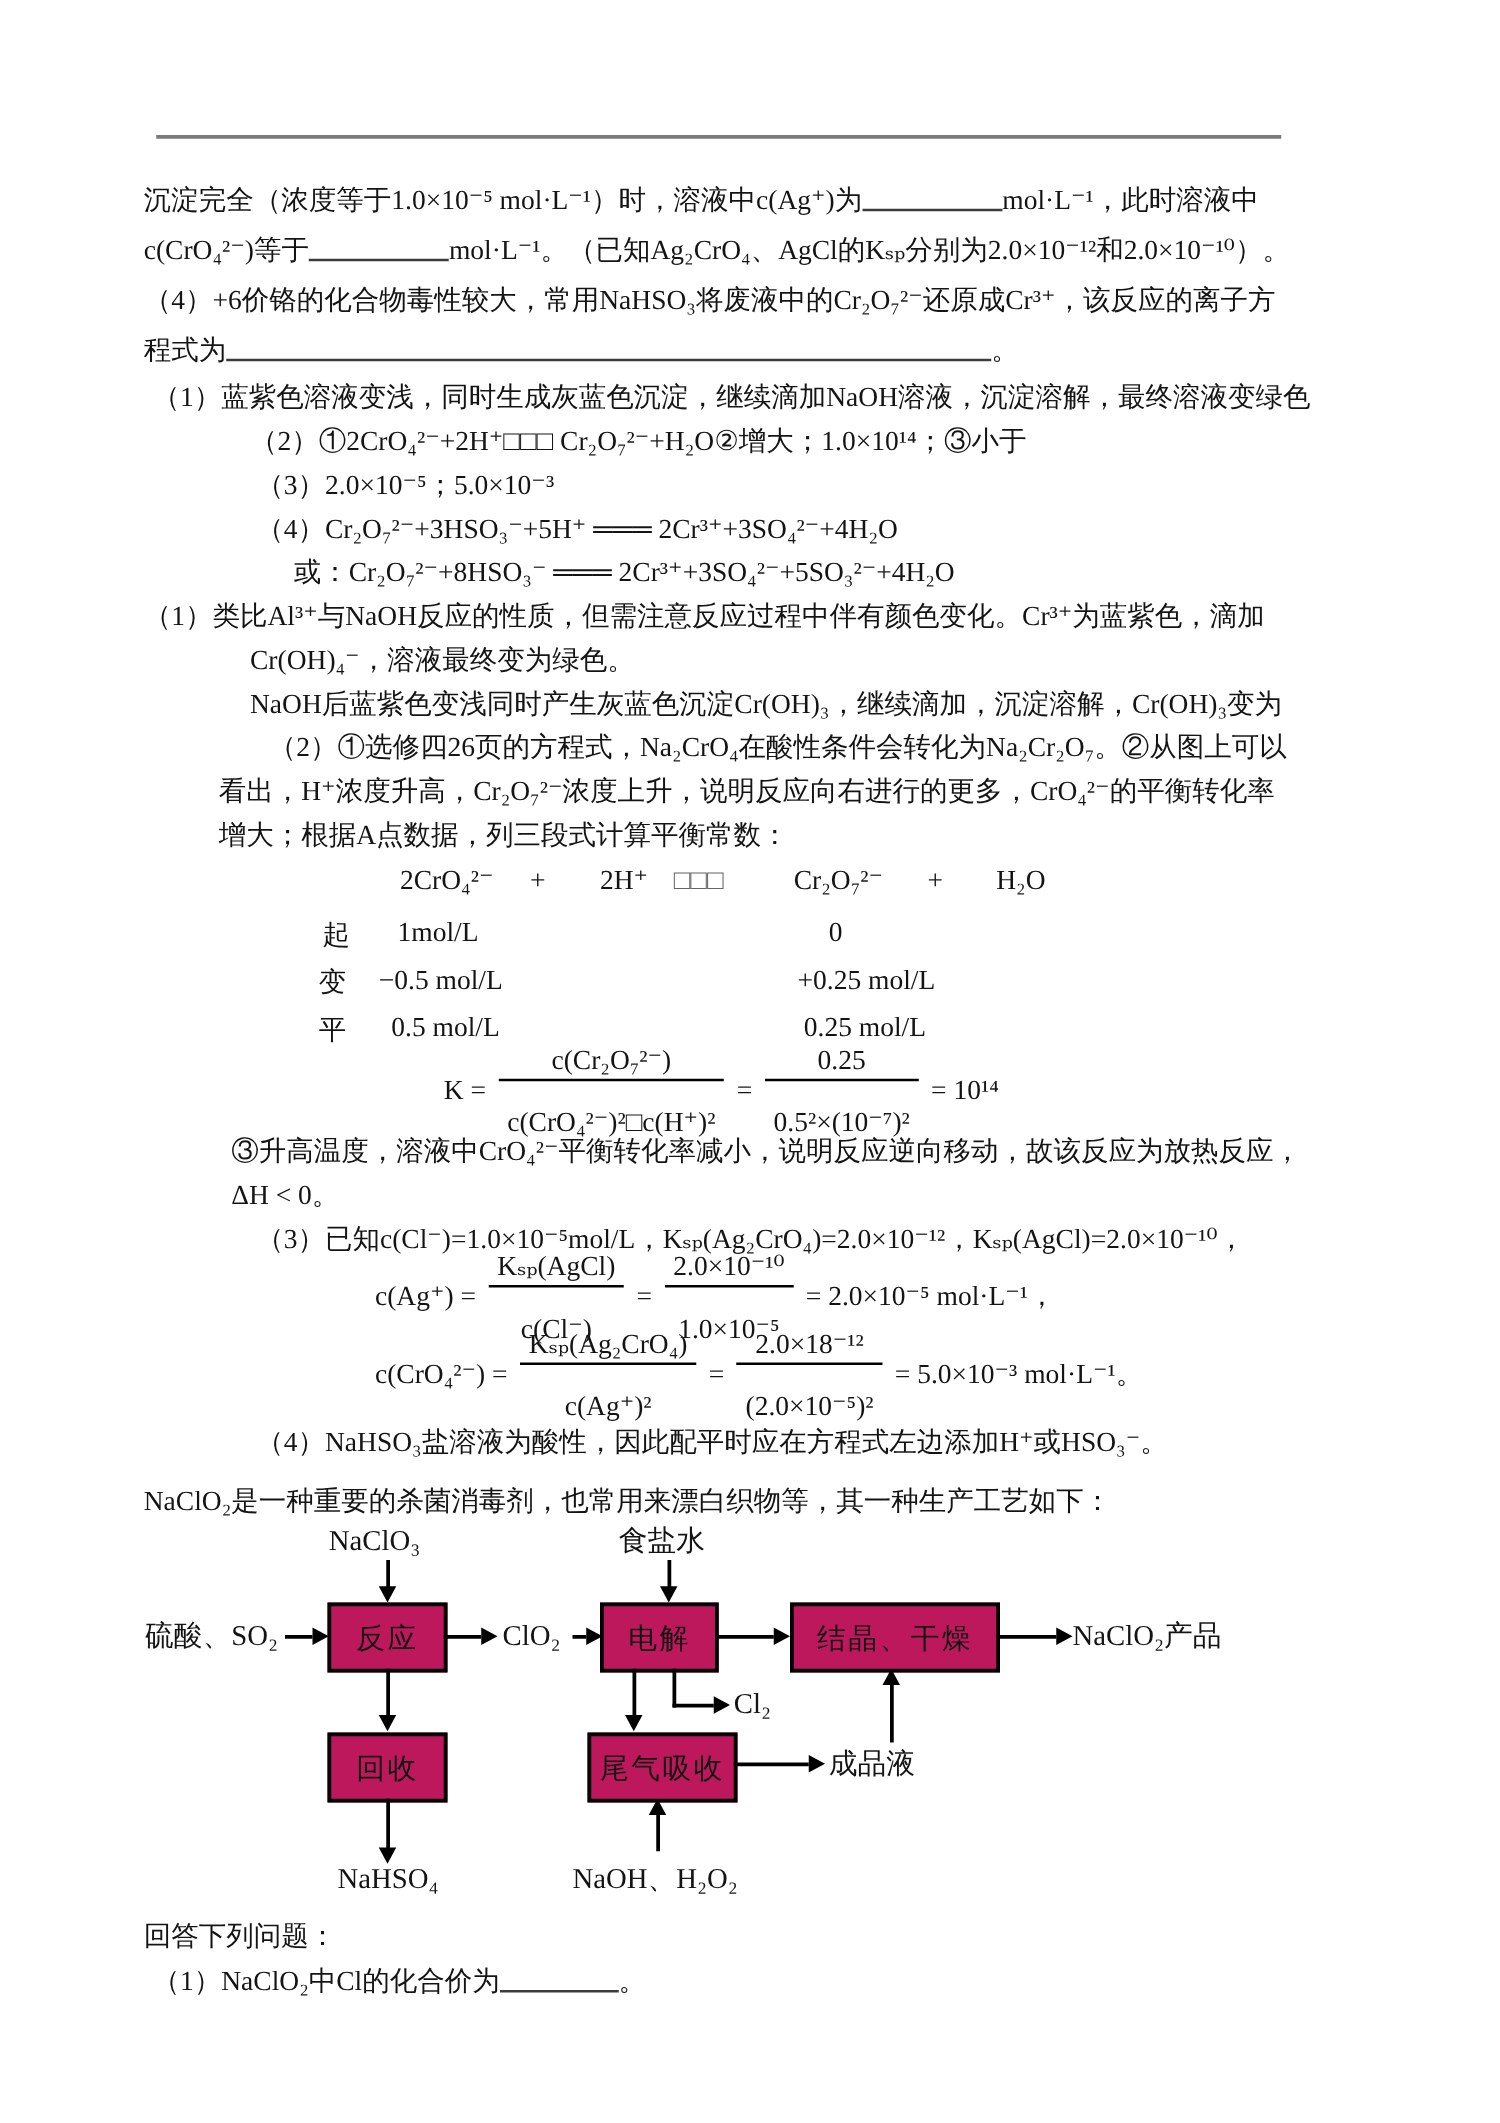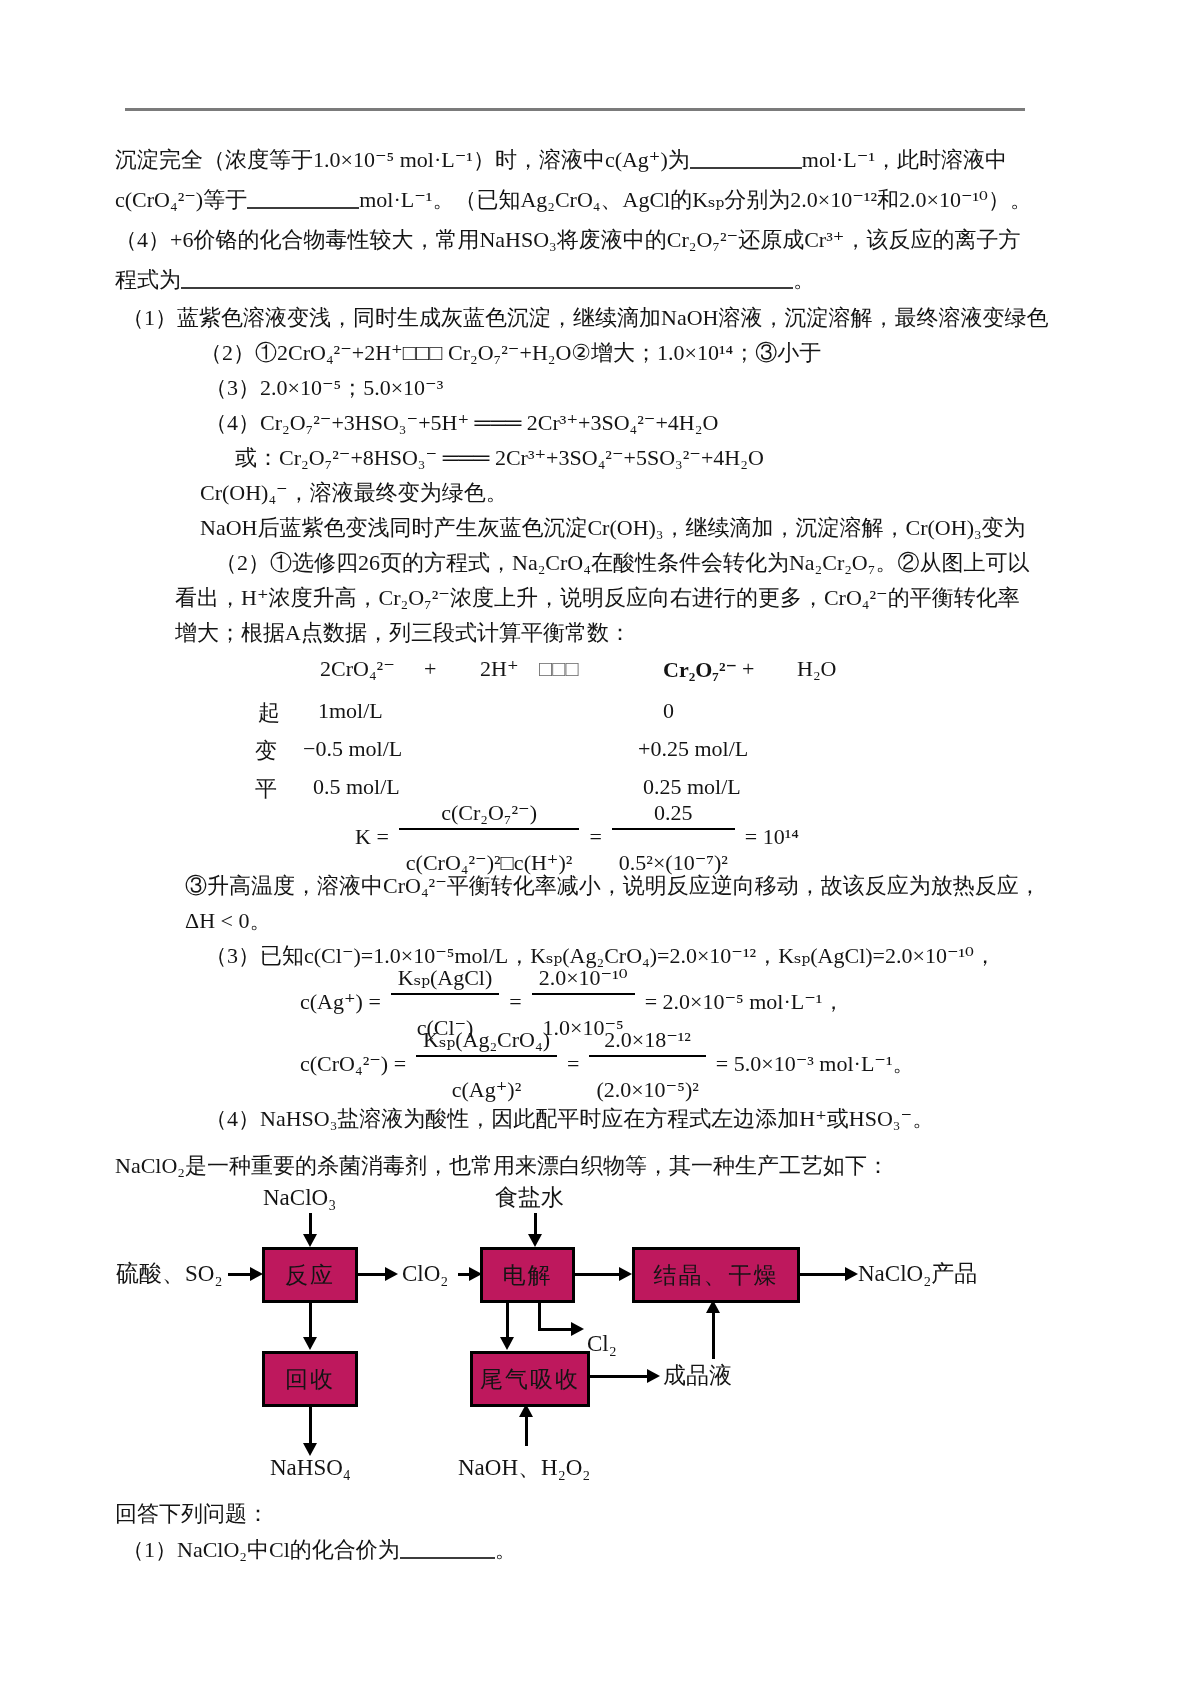--- a/index.html
+++ b/index.html
@@ -58,32 +58,33 @@
     <div class="ln tall"><span>c(CrO₄²⁻)等于</span><span class="blank w112"></span><span>mol·L⁻¹。（已知Ag₂CrO₄、AgCl的Kₛₚ分别为2.0×10⁻¹²和2.0×10⁻¹⁰）。</span></div>
     <div class="ln tall">（4）+6价铬的化合物毒性较大，常用NaHSO₃将废液中的Cr₂O₇²⁻还原成Cr³⁺，该反应的离子方</div>
     <div class="ln tall"><span>程式为</span><span class="blank w612"></span><span>。</span></div>
 
     <div class="ln in-q">（1）蓝紫色溶液变浅，同时生成灰蓝色沉淀，继续滴加NaOH溶液，沉淀溶解，最终溶液变绿色</div>
     <div class="ln in1">（2）①2CrO₄²⁻+2H⁺□□□ Cr₂O₇²⁻+H₂O②增大；1.0×10¹⁴；③小于</div>
     <div class="ln in2">（3）2.0×10⁻⁵；5.0×10⁻³</div>
     <div class="ln in2">（4）Cr₂O₇²⁻+3HSO₃⁻+5H⁺ ═══ 2Cr³⁺+3SO₄²⁻+4H₂O</div>
     <div class="ln in3">或：Cr₂O₇²⁻+8HSO₃⁻ ═══ 2Cr³⁺+3SO₄²⁻+5SO₃²⁻+4H₂O</div>
 
+    <div class="ln">（1）类比Al³⁺与NaOH反应的性质，但需注意反应过程中伴有颜色变化。Cr³⁺为蓝紫色，滴加</div>
     <div class="ln in1">Cr(OH)₄⁻，溶液最终变为绿色。</div>
     <div class="ln in1">NaOH后蓝紫色变浅同时产生灰蓝色沉淀Cr(OH)₃，继续滴加，沉淀溶解，Cr(OH)₃变为</div>
     <div class="ln in6">（2）①选修四26页的方程式，Na₂CrO₄在酸性条件会转化为Na₂Cr₂O₇。②从图上可以</div>
     <div class="ln in4">看出，H⁺浓度升高，Cr₂O₇²⁻浓度上升，说明反应向右进行的更多，CrO₄²⁻的平衡转化率</div>
     <div class="ln in4">增大；根据A点数据，列三段式计算平衡常数：</div>
 
     <div class="ice">
       <span style="left:205px;top:0;">2CrO₄²⁻</span>
       <span style="left:309px;top:0;">+</span>
       <span style="left:365px;top:0;">2H⁺</span>
       <span style="left:424px;top:0;color:#666;">□□□</span>
-      <span style="left:548px;top:0;font-weight:bold;">Cr₂O₇²⁻</span>
+      <span style="left:520px;top:0;">Cr₂O₇²⁻</span>
       <span style="left:627px;top:0;">+</span>
       <span style="left:682px;top:0;">H₂O</span>
 
       <span style="left:143px;top:42px;">起</span>
       <span style="left:203px;top:42px;">1mol/L</span>
       <span style="left:548px;top:42px;">0</span>
 
       <span style="left:140px;top:80px;">变</span>
       <span style="left:188px;top:80px;">−0.5 mol/L</span>
       <span style="left:523px;top:80px;">+0.25 mol/L</span>
@@ -166,21 +167,21 @@
 
       <div class="harrow head-r" style="left:697px;top:90px;width:48px;"></div>
       <div class="dlabel" style="left:758px;top:78px;">NaClO₂产品</div>
 
       <div class="varrow head-d" style="left:209px;top:117px;height:38px;"></div>
 
       <div class="varrow head-d" style="left:406px;top:117px;height:38px;"></div>
 
       <div class="varrow" style="left:438px;top:117px;height:31px;"></div>
       <div class="harrow head-r" style="left:438px;top:145px;width:33px;"></div>
-      <div class="dlabel" style="left:487px;top:148px;">Cl₂</div>
+      <div class="dlabel" style="left:487px;top:132px;">Cl₂</div>
 
       <div class="dbox" style="left:162px;top:168px;width:90px;">回收</div>
       <div class="dbox" style="left:370px;top:168px;width:114px;">尾气吸收</div>
 
       <div class="varrow head-d" style="left:209px;top:221px;height:40px;"></div>
       <div class="dlabel" style="left:170px;top:272px;">NaHSO₄</div>
 
       <div class="harrow head-r" style="left:487px;top:192px;width:60px;"></div>
       <div class="dlabel" style="left:563px;top:180px;">成品液</div>
 

